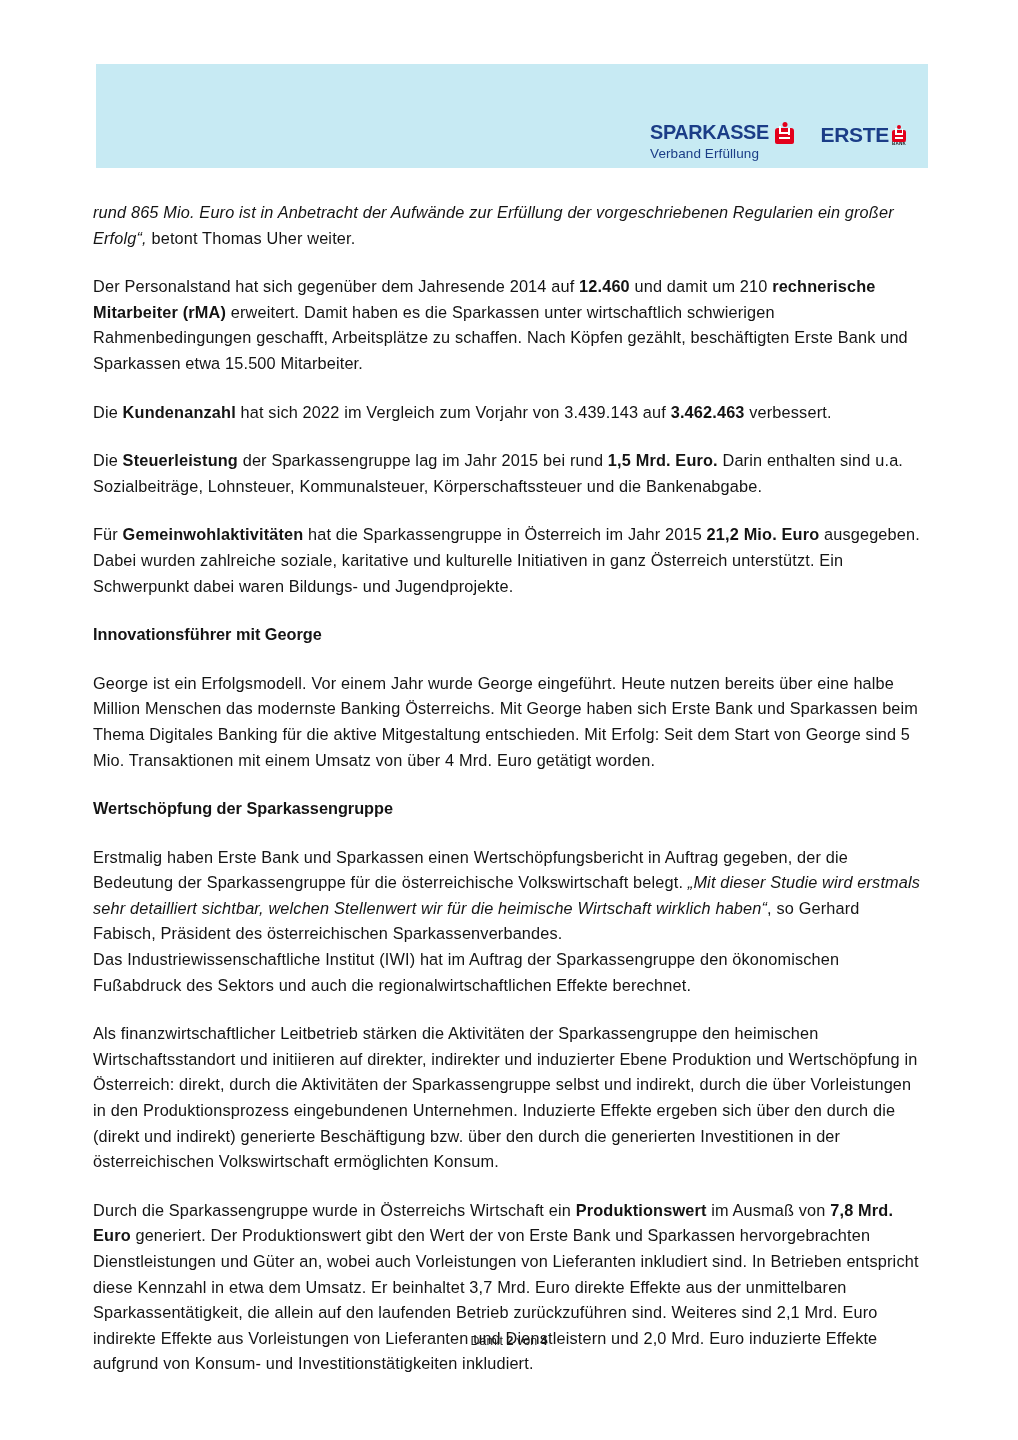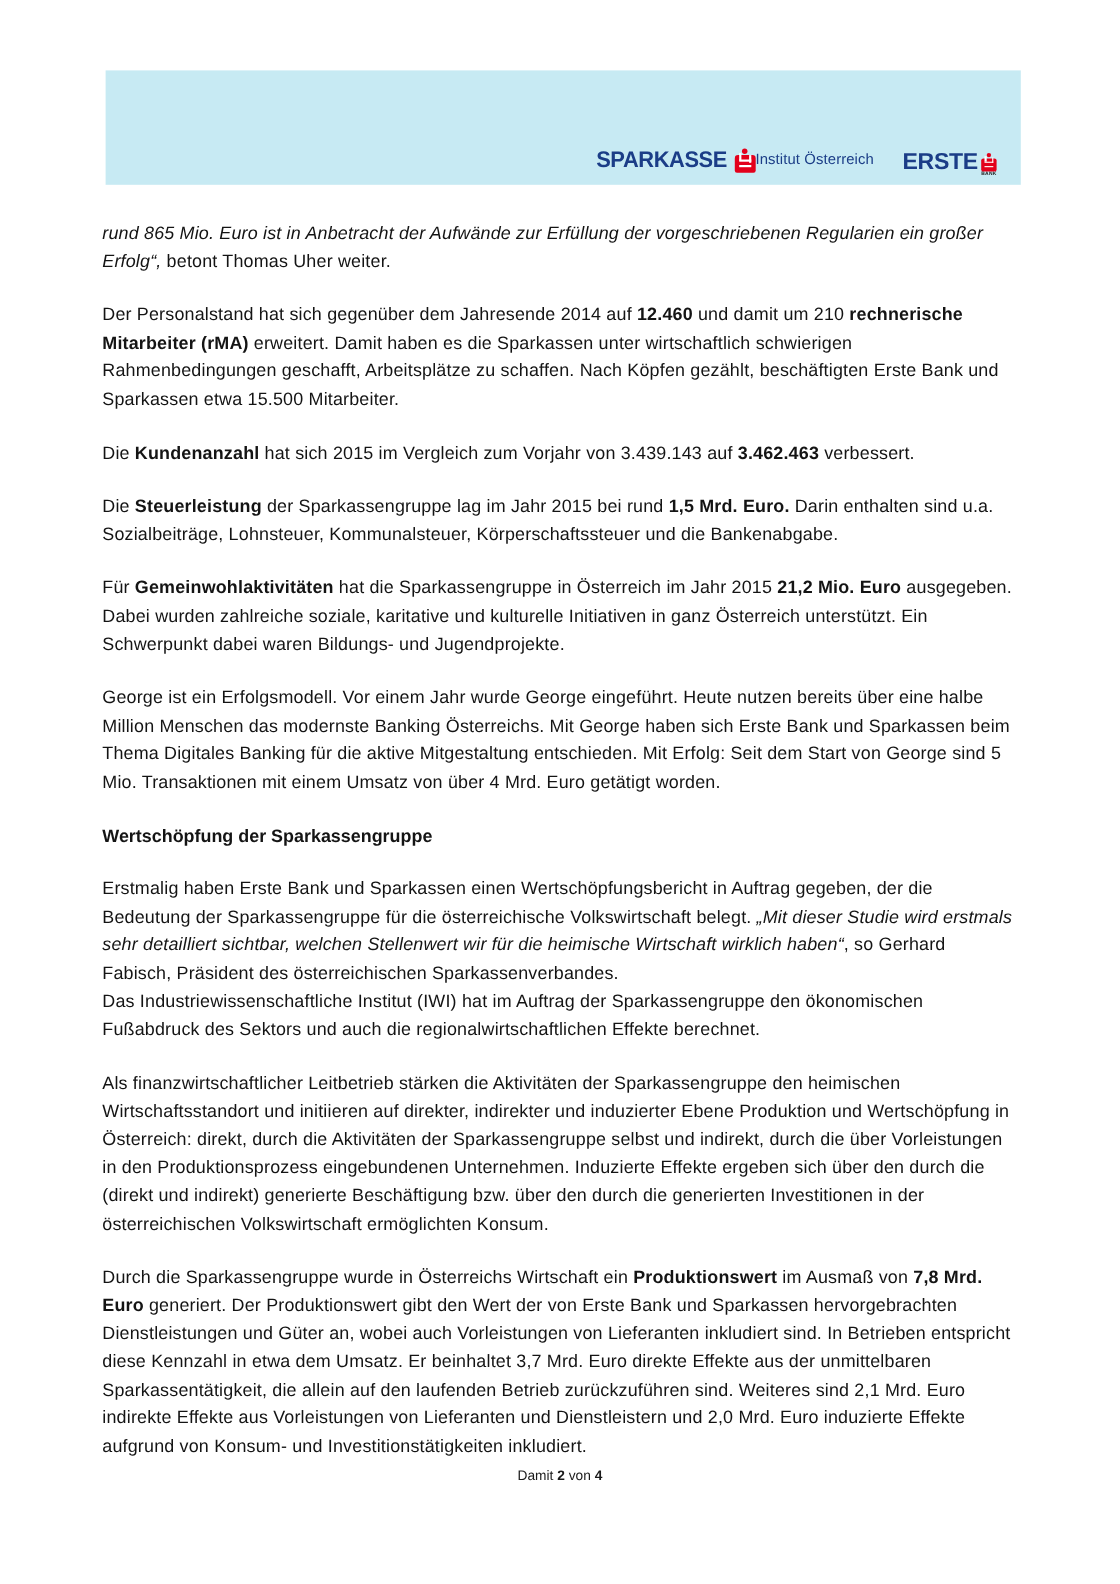--- a/index.html
+++ b/index.html
@@ -40,21 +40,21 @@
     right: 22px;
     bottom: 8px;
     display: flex;
     align-items: flex-start;
     gap: 26px;
   }
 
   
   .logo-sparkasse {
     display: flex;
-    flex-direction: row;
+    flex-direction: column;
     align-items: flex-start;
     line-height: 1;
     text-align: right;
   }
   .sparkasse-top {
     display: flex;
     align-items: center;
     gap: 3px;
   }
   .sparkasse-word {
@@ -224,21 +224,21 @@
       <div class="logo-sparkasse">
         <div class="sparkasse-top">
           <span class="sparkasse-word">SPARKASSE</span>
           <span class="s-mark">
             <span class="dot"></span>
             <span class="body"></span>
             <span class="slash"></span>
             <span class="slash2"></span>
           </span>
         </div>
-        <div class="sparkasse-sub">Institut Österreich</div>
+        <div class="sparkasse-sub">Verband Erfüllung</div>
       </div>
 
       <div class="logo-erste">
         <span class="erste-word">ERSTE</span>
         <span class="erste-mark-wrap">
           <span class="s-mark small">
             <span class="dot"></span>
             <span class="body"></span>
             <span class="slash"></span>
             <span class="slash2"></span>
@@ -250,26 +250,27 @@
     </div>
   </div>
 
   <div class="content">
 
     <p class="para italic-lead"><span>rund 865 Mio. Euro ist in Anbetracht der Aufwände zur Erfüllung der vorgeschriebenen Regularien ein großer Erfolg“,</span><span class="roman"> betont Thomas Uher weiter.</span></p>
 
     <p class="para"><span>Der Personalstand hat sich gegenüber dem Jahresende 2014 auf </span><b>12.460</b><span> und damit um 210 </span><b>rechnerische Mitarbeiter (rMA)</b><span> erweitert. Damit haben es die Sparkassen unter wirtschaftlich schwierigen Rahmenbedingungen geschafft,  Arbeitsplätze zu schaffen. Nach Köpfen gezählt, beschäftigten Erste Bank und Sparkassen etwa 15.500 Mitarbeiter.</span></p>
 
 
-    <p class="para"><span>Die </span><b>Kundenanzahl</b><span> hat sich 2015 im Vergleich zum Vorjahr von 3.439.143 auf </span><b>3.462.463</b><span> verbessert.</span></p>
+    <p class="para"><span>Die </span><b>Kundenanzahl</b><span> hat sich 2022 im Vergleich zum Vorjahr von 3.439.143 auf </span><b>3.462.463</b><span> verbessert.</span></p>
 
     <p class="para"><span>Die </span><b>Steuerleistung</b><span> der Sparkassengruppe lag im Jahr 2015 bei rund </span><b>1,5 Mrd. Euro.</b><span> Darin enthalten sind u.a. Sozialbeiträge, Lohnsteuer, Kommunalsteuer, Körperschaftssteuer und die Bankenabgabe.</span></p>
 
     <p class="para"><span>Für </span><b>Gemeinwohlaktivitäten</b><span> hat die Sparkassengruppe in Österreich im Jahr 2015 </span><b>21,2 Mio. Euro</b><span> ausgegeben. Dabei wurden zahlreiche soziale, karitative und kulturelle Initiativen in ganz Österreich unterstützt. Ein Schwerpunkt dabei waren Bildungs- und Jugendprojekte.</span></p>
 
+    <h2 class="section-heading">Innovationsführer mit George</h2>
 
     <p class="para">George ist ein Erfolgsmodell.  Vor einem Jahr wurde George eingeführt. Heute nutzen bereits über eine halbe Million Menschen das modernste Banking Österreichs. Mit George haben sich Erste Bank und Sparkassen beim Thema Digitales Banking für die aktive Mitgestaltung entschieden. Mit Erfolg: Seit dem Start von George sind 5 Mio. Transaktionen mit einem Umsatz von über 4 Mrd. Euro getätigt worden.</p>
 
     <h2 class="section-heading">Wertschöpfung der Sparkassengruppe</h2>
 
     <p class="para"><span>Erstmalig haben Erste Bank und Sparkassen einen Wertschöpfungsbericht in Auftrag gegeben, der die Bedeutung der Sparkassengruppe für die österreichische Volkswirtschaft belegt. </span><i>„Mit dieser Studie wird erstmals sehr detailliert sichtbar, welchen Stellenwert wir für die heimische Wirtschaft wirklich haben“</i><span>, so Gerhard Fabisch, Präsident des österreichischen Sparkassenverbandes.</span><br><span>Das Industriewissenschaftliche Institut (IWI) hat im Auftrag der Sparkassengruppe  den ökonomischen Fußabdruck des Sektors und auch die regionalwirtschaftlichen Effekte berechnet.</span></p>
 
     <p class="para">Als finanzwirtschaftlicher Leitbetrieb stärken die Aktivitäten der Sparkassengruppe den heimischen Wirtschaftsstandort und initiieren auf direkter, indirekter und induzierter Ebene Produktion und Wertschöpfung in Österreich: direkt, durch die Aktivitäten der Sparkassengruppe selbst und indirekt, durch die über Vorleistungen in den Produktionsprozess eingebundenen Unternehmen. Induzierte Effekte ergeben sich über den durch die (direkt und indirekt) generierte Beschäftigung bzw. über den durch die generierten Investitionen in der österreichischen Volkswirtschaft ermöglichten Konsum.</p>
 
     <p class="para"><span>Durch die Sparkassengruppe wurde in Österreichs Wirtschaft ein </span><b>Produktionswert</b><span> im Ausmaß von </span><b>7,8 Mrd. Euro</b><span>  generiert. Der Produktionswert gibt den Wert der von Erste Bank und Sparkassen hervorgebrachten Dienstleistungen und Güter an, wobei auch Vorleistungen von Lieferanten inkludiert sind. In Betrieben entspricht diese Kennzahl in etwa dem Umsatz. Er beinhaltet 3,7 Mrd. Euro direkte Effekte aus der unmittelbaren Sparkassentätigkeit, die allein auf den laufenden Betrieb zurückzuführen sind. Weiteres sind 2,1 Mrd. Euro indirekte Effekte aus Vorleistungen von Lieferanten und Dienstleistern und 2,0 Mrd. Euro induzierte Effekte aufgrund von Konsum- und Investitionstätigkeiten inkludiert.</span></p>

